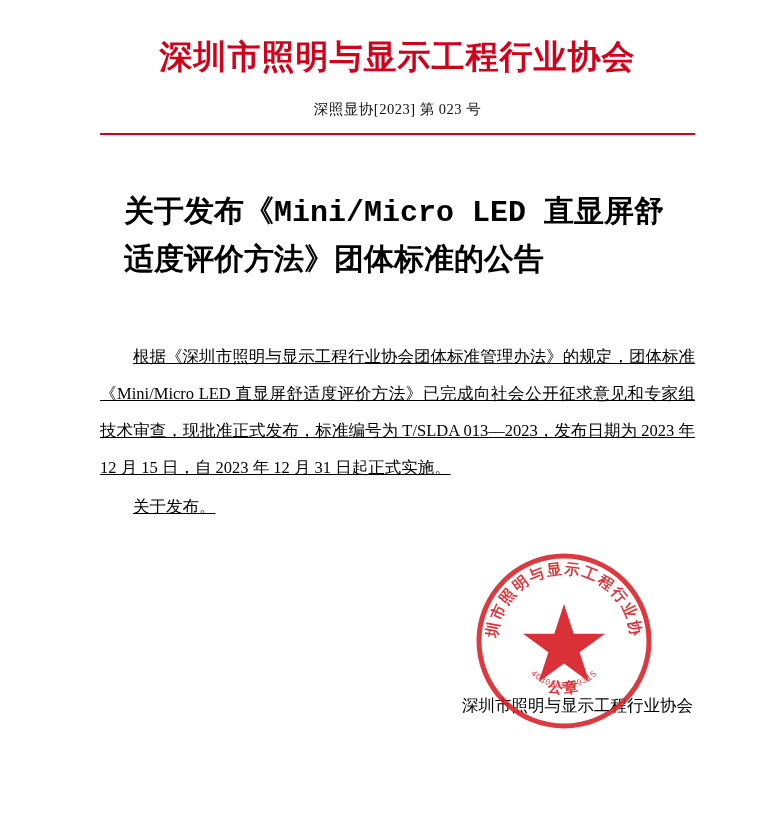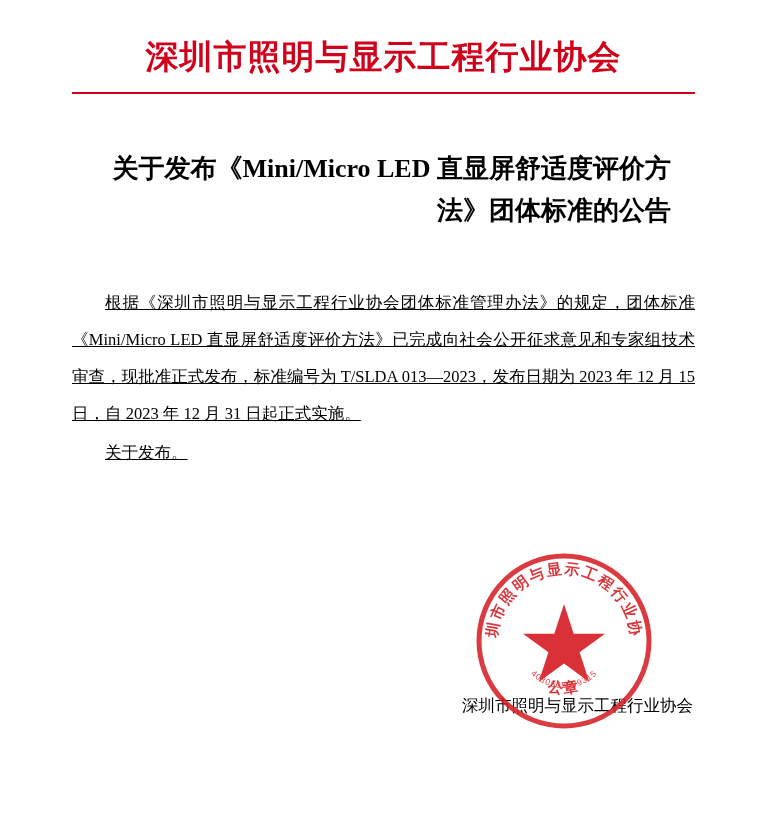--- a/index.html
+++ b/index.html
@@ -13,20 +13,21 @@
     font-family: "Liberation Serif", serif;
     color: #000000;
     position: relative;
     overflow: hidden;
   }
   .page {
     position: relative;
     width: 767px;
     height: 828px;
     box-sizing: border-box;
+    padding-left: 28px;
   }
   .letterhead {
     text-align: center;
     padding-top: 38px;
   }
   .org-title {
     color: #d0021b;
     font-family: "Liberation Serif", serif;
     font-weight: bold;
     font-size: 33px;
@@ -39,25 +40,25 @@
     color: #111;
     font-family: "Liberation Serif", serif;
     letter-spacing: 0.5px;
   }
   .red-rule {
     margin: 14px 72px 0 72px;
     border-top: 2.5px solid #d0021b;
   }
   .doc-title {
     margin: 54px 96px 0 96px;
-    text-align: right;
-    font-size: 26px;
+    text-align: left;
+    font-size: 30px;
     font-weight: bold;
     line-height: 1.62;
-    font-family: Liberation Serif, serif;
+    font-family: Liberation Mono, monospace;
   }
   .body-text {
     margin: 52px 72px 0 72px;
     font-size: 16.5px;
     line-height: 2.25;
     text-align: justify;
     font-family: "Liberation Serif", serif;
     text-decoration: underline;
   }
   .body-text p {
@@ -98,20 +99,21 @@
     letter-spacing: 1px;
   }
 </style>
 </head>
 <body>
 
 <div class="page">
 
   <div class="letterhead">
     <div class="org-title">深圳市照明与显示工程行业协会</div>
+    <div class="doc-number">深照显协[2023] 第 023 号</div>
   </div>
 
   <div class="red-rule"></div>
 
   <div class="doc-title">关于发布《Mini/Micro LED 直显屏舒适度评价方法》团体标准的公告</div>
 
   <div class="body-text">
     <p>根据《深圳市照明与显示工程行业协会团体标准管理办法》的规定，团体标准《Mini/Micro LED 直显屏舒适度评价方法》已完成向社会公开征求意见和专家组技术审查，现批准正式发布，标准编号为 T/SLDA 013—2023，发布日期为 2023 年 12 月 15 日，自 2023 年 12 月 31 日起正式实施。</p>
     <p>关于发布。</p>
   </div>

